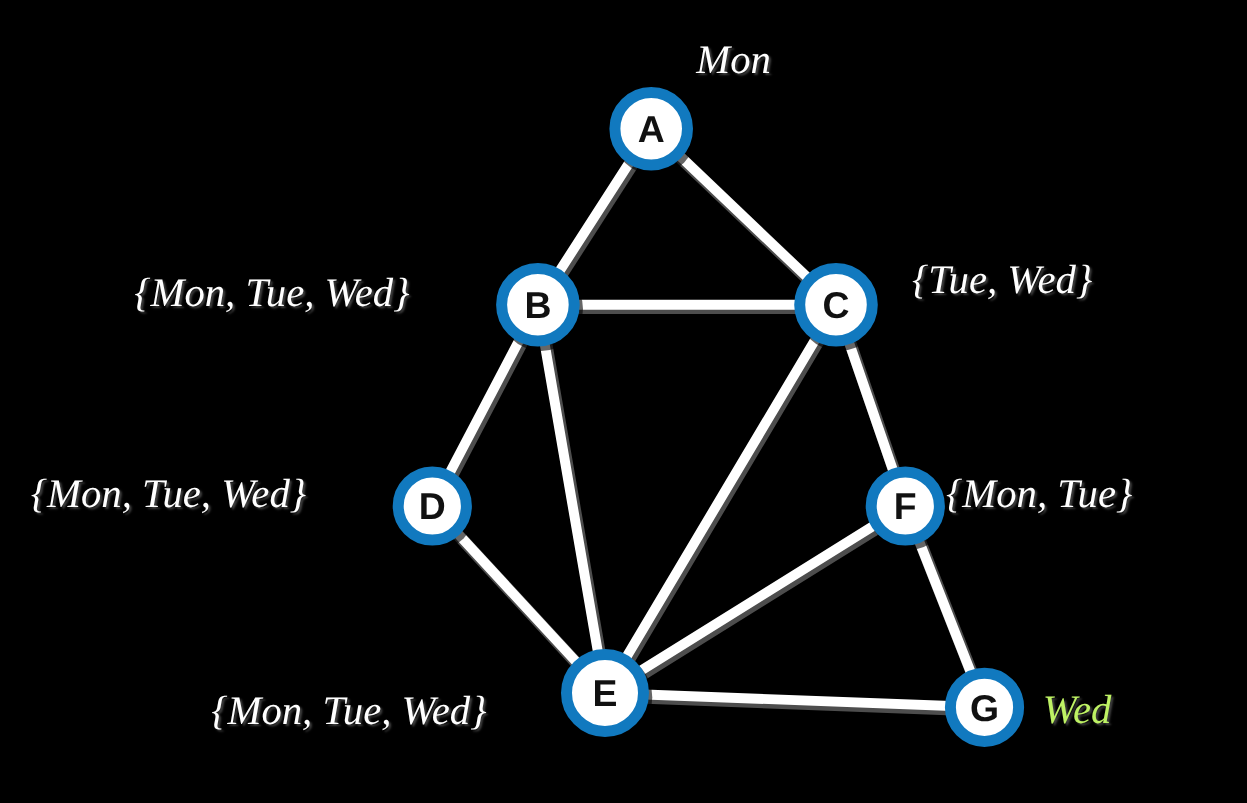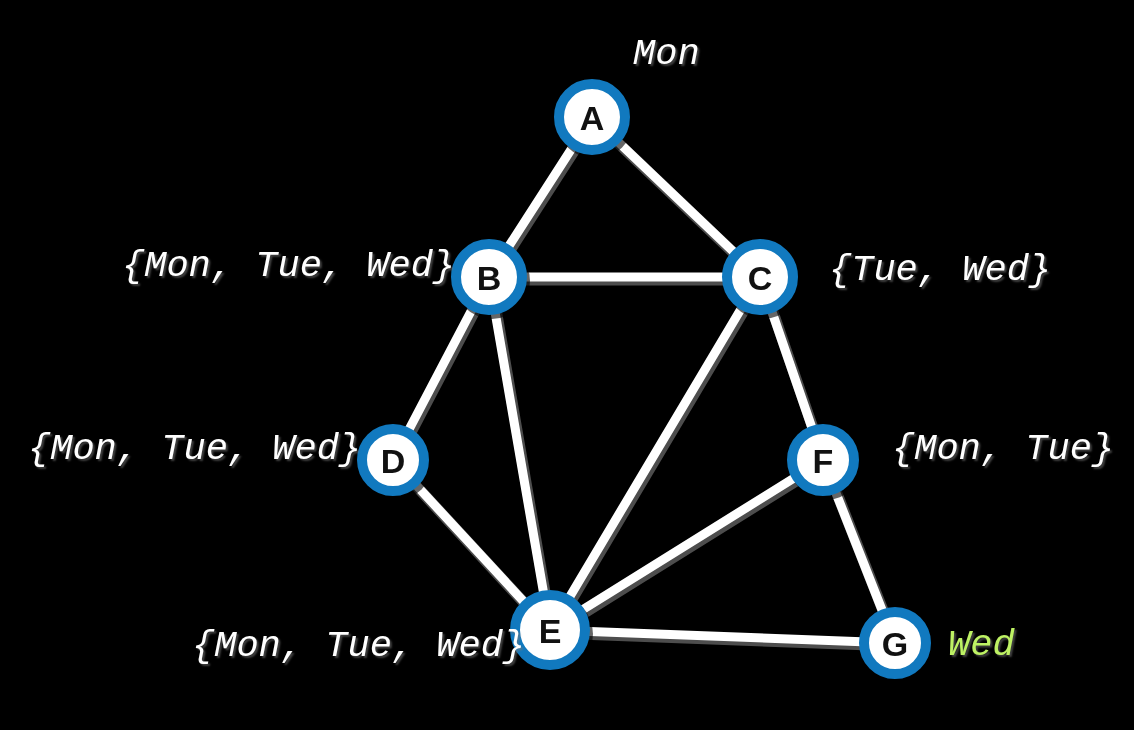--- a/index.html
+++ b/index.html
@@ -61,21 +61,21 @@
     position: absolute;
     color: #ffffff;
     font-family: "Liberation Serif", serif;
     font-style: italic;
     font-size: 37px;
     line-height: 1;
     white-space: nowrap;
     text-shadow: 2px 2px 2px rgba(120,120,120,0.55);
     user-select: none;
   }
-  .label-right { text-align: center; font-family: Liberation Mono, monospace; }
+  .label-right { text-align: center; }
 </style>
 </head>
 <body>
 
 <div id="graph-stage">
 
   <svg id="graph-svg" viewBox="0 0 1134 730" xmlns="http://www.w3.org/2000/svg">
     <g id="edges-layer">
         <g>
           <line class="edge-shadow" x1="594" y1="120" x2="491" y2="280"></line>
@@ -157,20 +157,20 @@
           <circle class="node-shadow" cx="898" cy="647" r="36"></circle>
           <circle class="node-ring" cx="895" cy="643" r="31" fill="#ffffff" stroke="#1179bf"></circle>
           <text class="node-letter" x="895" y="644" fill="#111111">G</text>
         </g>
       </g>
   </svg>
 
   <div id="labels-layer">
       <div class="domain-label label-right" style="left: 633px; top: 36px; color: rgb(255, 255, 255);">Mon</div>
       <div class="domain-label label-right" style="left: 122px; top: 248px; color: rgb(255, 255, 255);">{Mon, Tue, Wed}</div>
-      <div class="domain-label label-right" style="left: 829px; top: 252px; color: rgb(255, 255, 255);">{Tue, Wed}</div>
+      <div class="domain-label label-right" style="left: 829px; top: 236px; color: rgb(255, 255, 255);">{Tue, Wed}</div>
       <div class="domain-label label-right" style="left: 28px; top: 431px; color: rgb(255, 255, 255);">{Mon, Tue, Wed}</div>
-      <div class="domain-label label-right" style="left: 892px; top: 431px; color: rgb(255, 255, 255);">{Mon, Tue}</div>
+      <div class="domain-label label-right" style="left: 860px; top: 431px; color: rgb(255, 255, 255);">{Mon, Tue}</div>
       <div class="domain-label label-right" style="left: 192px; top: 628px; color: rgb(255, 255, 255);">{Mon, Tue, Wed}</div>
       <div class="domain-label label-right" style="left: 948px; top: 627px; color: #bef264;">Wed</div>
     </div>
 
 </div>
 
 </body></html>

